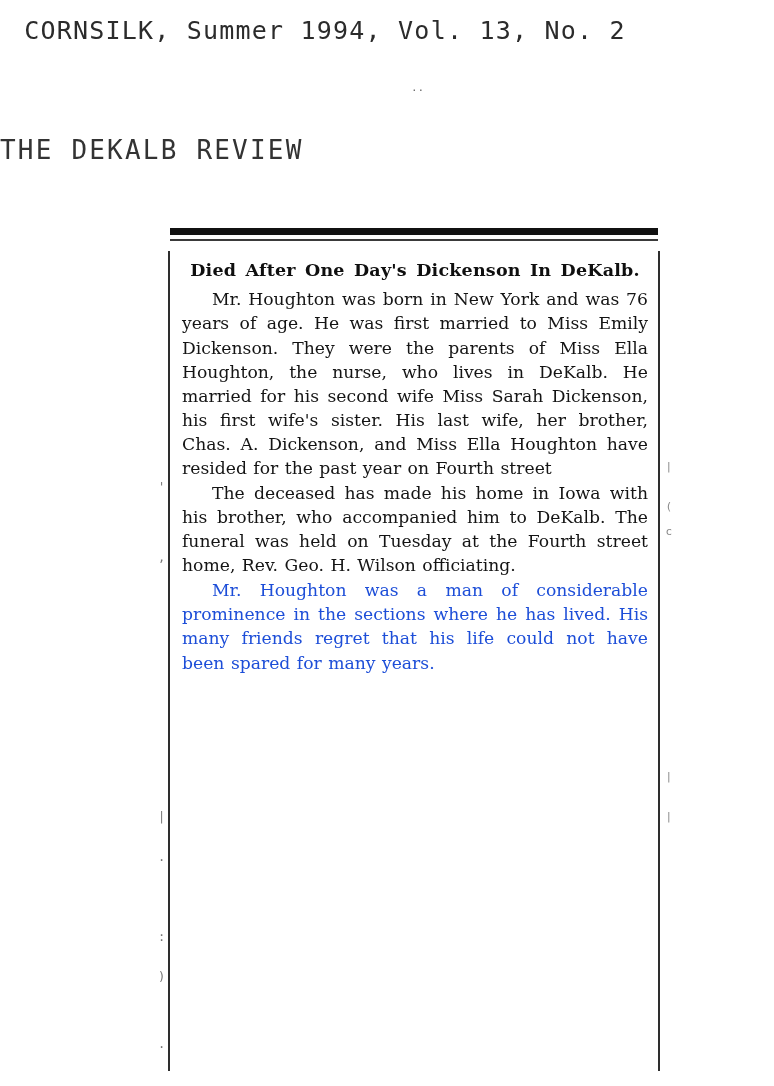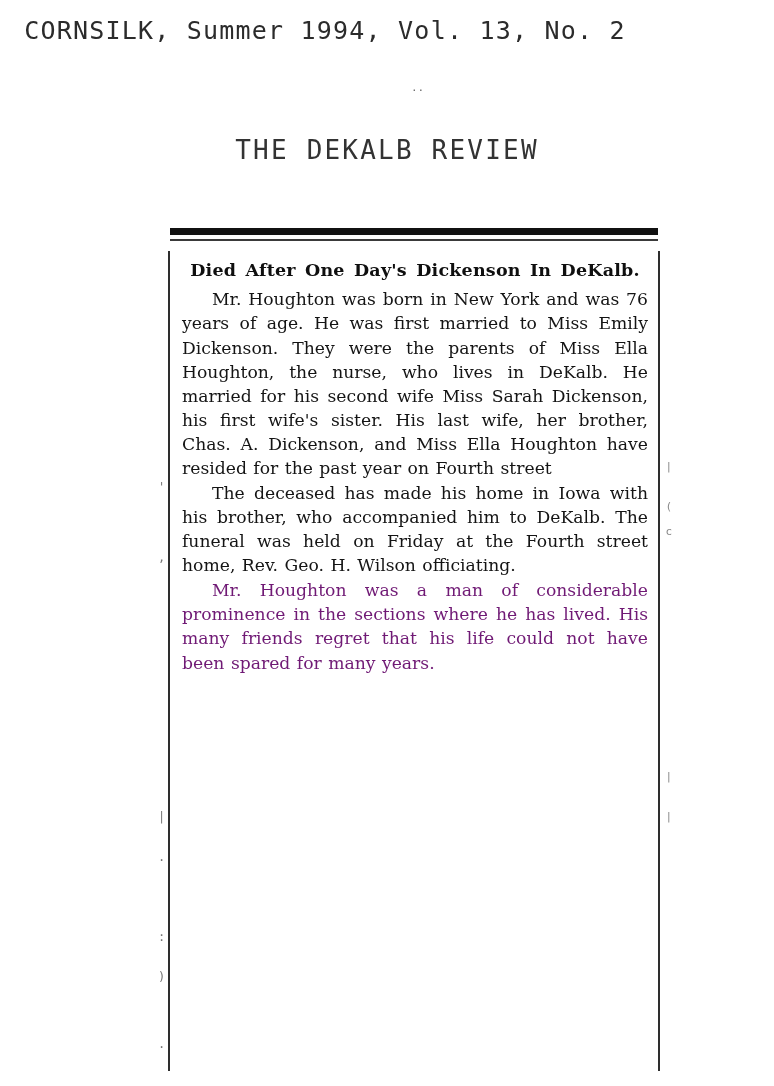--- a/index.html
+++ b/index.html
@@ -38,21 +38,21 @@
     color: #6e6e6e;
     font-family: "DejaVu Sans Mono", monospace;
   }
 
   
   .article-title {
     position: absolute;
     top: 135px;
     left: 0;
     width: 774px;
-    text-align: center;
+    text-align: left;
     font-family: "DejaVu Sans Mono", monospace;
     font-size: 26px;
     letter-spacing: 2.2px;
     color: #333333;
   }
 
   
   .clipping {
     position: absolute;
     top: 228px;
@@ -99,21 +99,21 @@
     font-size: 17.2px;
     line-height: 1.40;
     text-align: justify;
     text-indent: 30px;
     margin: 0 0 1px 0;
     color: #141414;
     word-spacing: 1px;
   }
 
   p.faded {
-    color: #701a75;
+    color: #1d4ed8;
   }
 
   
   .gutter-mark {
     position: absolute;
     left: -12px;
     width: 6px;
     color: #777;
     font-family: "DejaVu Sans Mono", monospace;
     font-size: 12px;
@@ -155,18 +155,18 @@
     <div class="edge-mark" style="top:250px;">(</div>
     <div class="edge-mark" style="top:275px;">c</div>
     <div class="edge-mark" style="top:520px;">|</div>
     <div class="edge-mark" style="top:560px;">|</div>
 
     <div class="headline">Died After One Day's Dickenson In DeKalb.</div>
 
 
     <p class="para">Mr. Houghton was born in New York and was 76 years of age. He was first married to Miss Emily Dickenson. They were the parents of Miss Ella Houghton, the nurse, who lives in DeKalb. He married for his second wife Miss Sarah Dickenson, his first wife's sister. His last wife, her brother, Chas. A. Dickenson, and Miss Ella Houghton have resided for the past year on Fourth street</p>
 
-    <p class="para">The deceased has made his home in Iowa with his brother, who accompanied him to DeKalb. The funeral was held on Friday at the Fourth street home, Rev. Geo. H. Wilson officiating.</p>
+    <p class="para">The deceased has made his home in Iowa with his brother, who accompanied him to DeKalb. The funeral was held on Tuesday at the Fourth street home, Rev. Geo. H. Wilson officiating.</p>
 
     <p class="para faded">Mr. Houghton was a man of considerable prominence in the sections where he has lived. His many friends regret that his life could not have been spared for many years.</p>
 
   </div>
 </div>
 
 </body></html>

